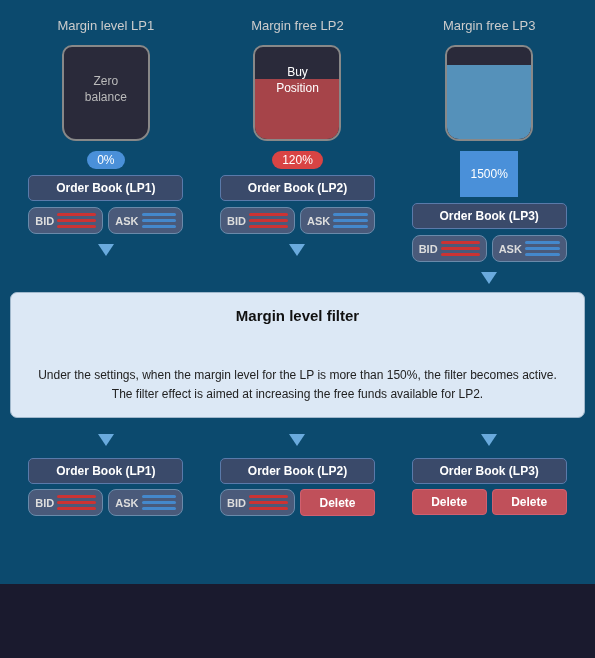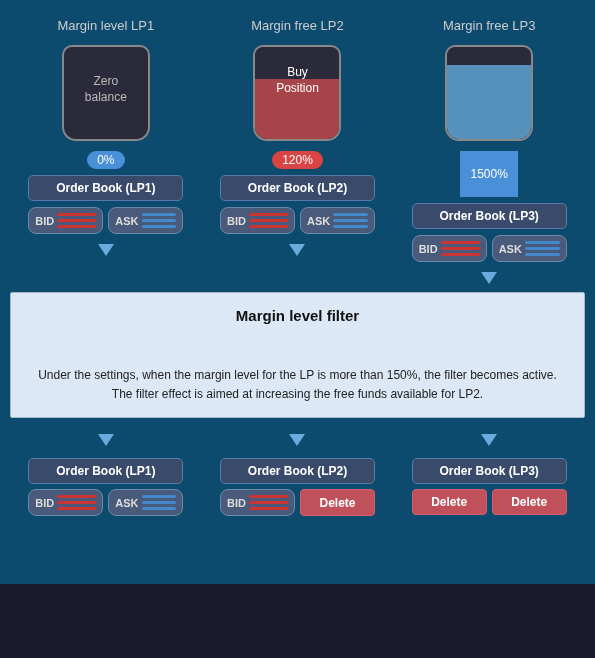--- a/index.html
+++ b/index.html
@@ -353,21 +353,21 @@
             <div class="line-blue"></div>
             <div class="line-blue"></div>
             <div class="line-blue"></div>
           </div>
         </div>
       </div>
       <div class="arrow-down"></div>
     </div>
   </div>
 
-  <div style="width:100%; background:#dce8f5; border:1.5px solid #a0b8cc; border-radius:2px; padding:14px 20px; margin: 4px 0 8px; color:#111;">
+  <div style="width:100%; background:#dce8f5; border:1.5px solid #a0b8cc; border-radius:7px; padding:14px 20px; margin: 4px 0 8px; color:#111;">
     <div style="font-size:15px; font-weight:bold; text-align:center; margin-bottom:8px; color:#111;">Margin level filter</div>
     <div style="font-size:12px; color:#222; text-align:center; line-height:1.55;margin-top:42px;">Under the settings, when the margin level for the LP is more than 150%, the filter becomes active. The filter effect is aimed at increasing the free funds available for LP2.</div>
   </div>
 
   <div class="arrows-row">
     <div style="width:170px; display:flex; justify-content:center;">
       <div class="arrow-down"></div>
     </div>
     <div style="width:170px; display:flex; justify-content:center;">
       <div class="arrow-down"></div>

